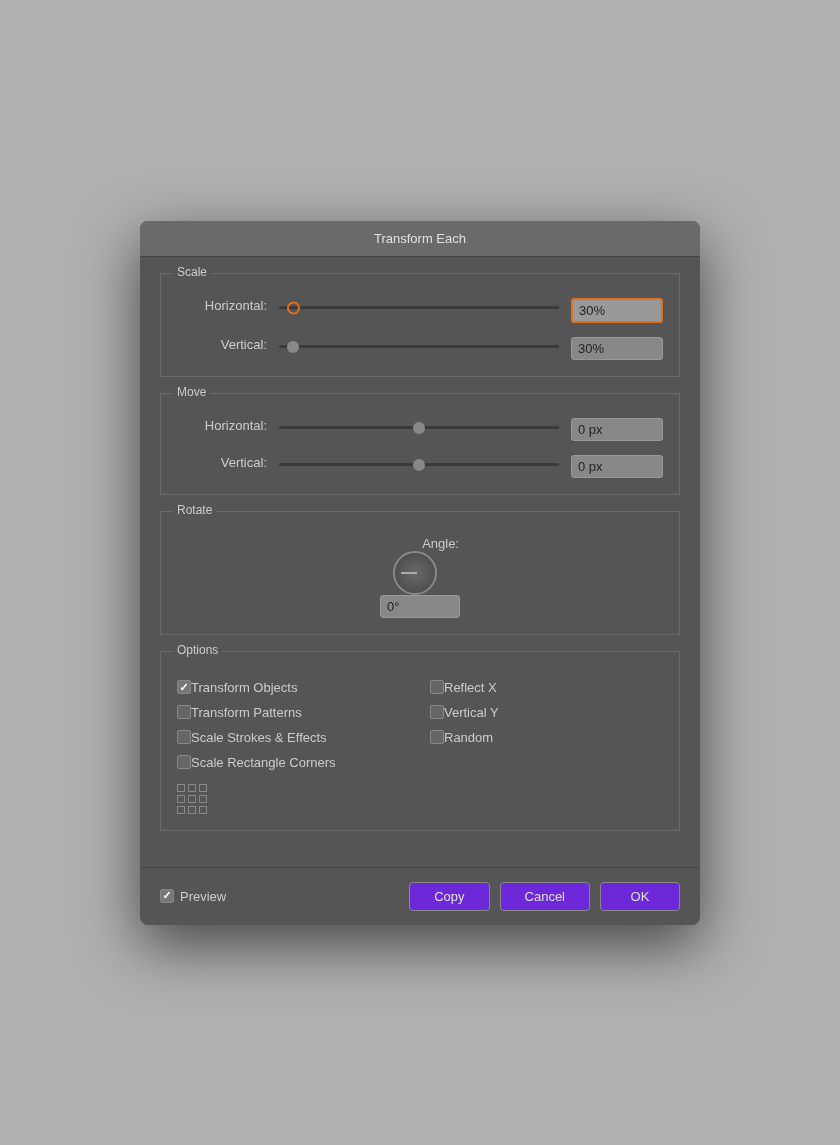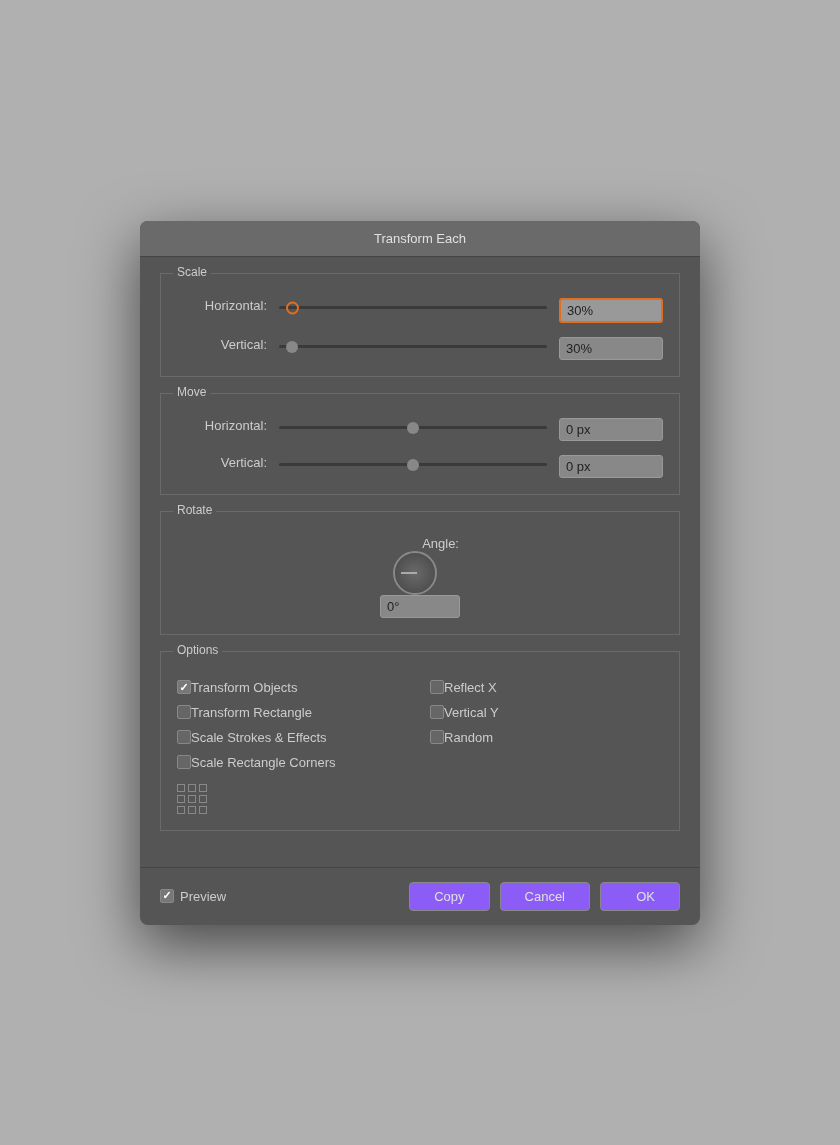--- a/index.html
+++ b/index.html
@@ -96,21 +96,21 @@
     }
 
     .slider-thumb.orange {
       background: transparent;
       border: 2px solid #e07020;
       width: 13px;
       height: 13px;
     }
 
     .value-input {
-      width: 104px;
+      width: 92px;
       margin-left: 12px;
       background: #888888;
       border: 1px solid #999;
       border-radius: 3px;
       color: #222;
       padding: 3px 6px;
       font-size: 13px;
       text-align: left;
     }
 
@@ -235,26 +235,26 @@
       gap: 6px;
       color: #cccccc;
       font-size: 13px;
       flex: 1;
     }
 
     .btn {
       padding: 6px 24px;
       border-radius: 4px;
       border: 1px solid #888;
-      background: #8b5cf6;
+      background: #6d28d9;
       color: #e0e0e0;
       font-size: 13px;
       cursor: pointer;
       min-width: 80px;
-      text-align: right;
+      text-align: center;
     }
   </style>
 </head>
 <body>
 
 <div class="dialog">
   <div class="title-bar">
     <span>Transform Each</span>
   </div>
 
@@ -323,21 +323,21 @@
 
       <div class="options-grid">
 
         <div style="display:flex;flex-direction:column;gap:10px;margin-top:4px;">
           <div class="checkbox-row">
             <div class="checkbox checked"></div>
             <span>Transform Objects</span>
           </div>
           <div class="checkbox-row">
             <div class="checkbox"></div>
-            <span>Transform Rectangle</span>
+            <span>Transform Patterns</span>
           </div>
           <div class="checkbox-row">
             <div class="checkbox"></div>
             <span>Scale Strokes &amp; Effects</span>
           </div>
           <div class="checkbox-row">
             <div class="checkbox"></div>
             <span>Scale Rectangle Corners</span>
           </div>
         </div>

